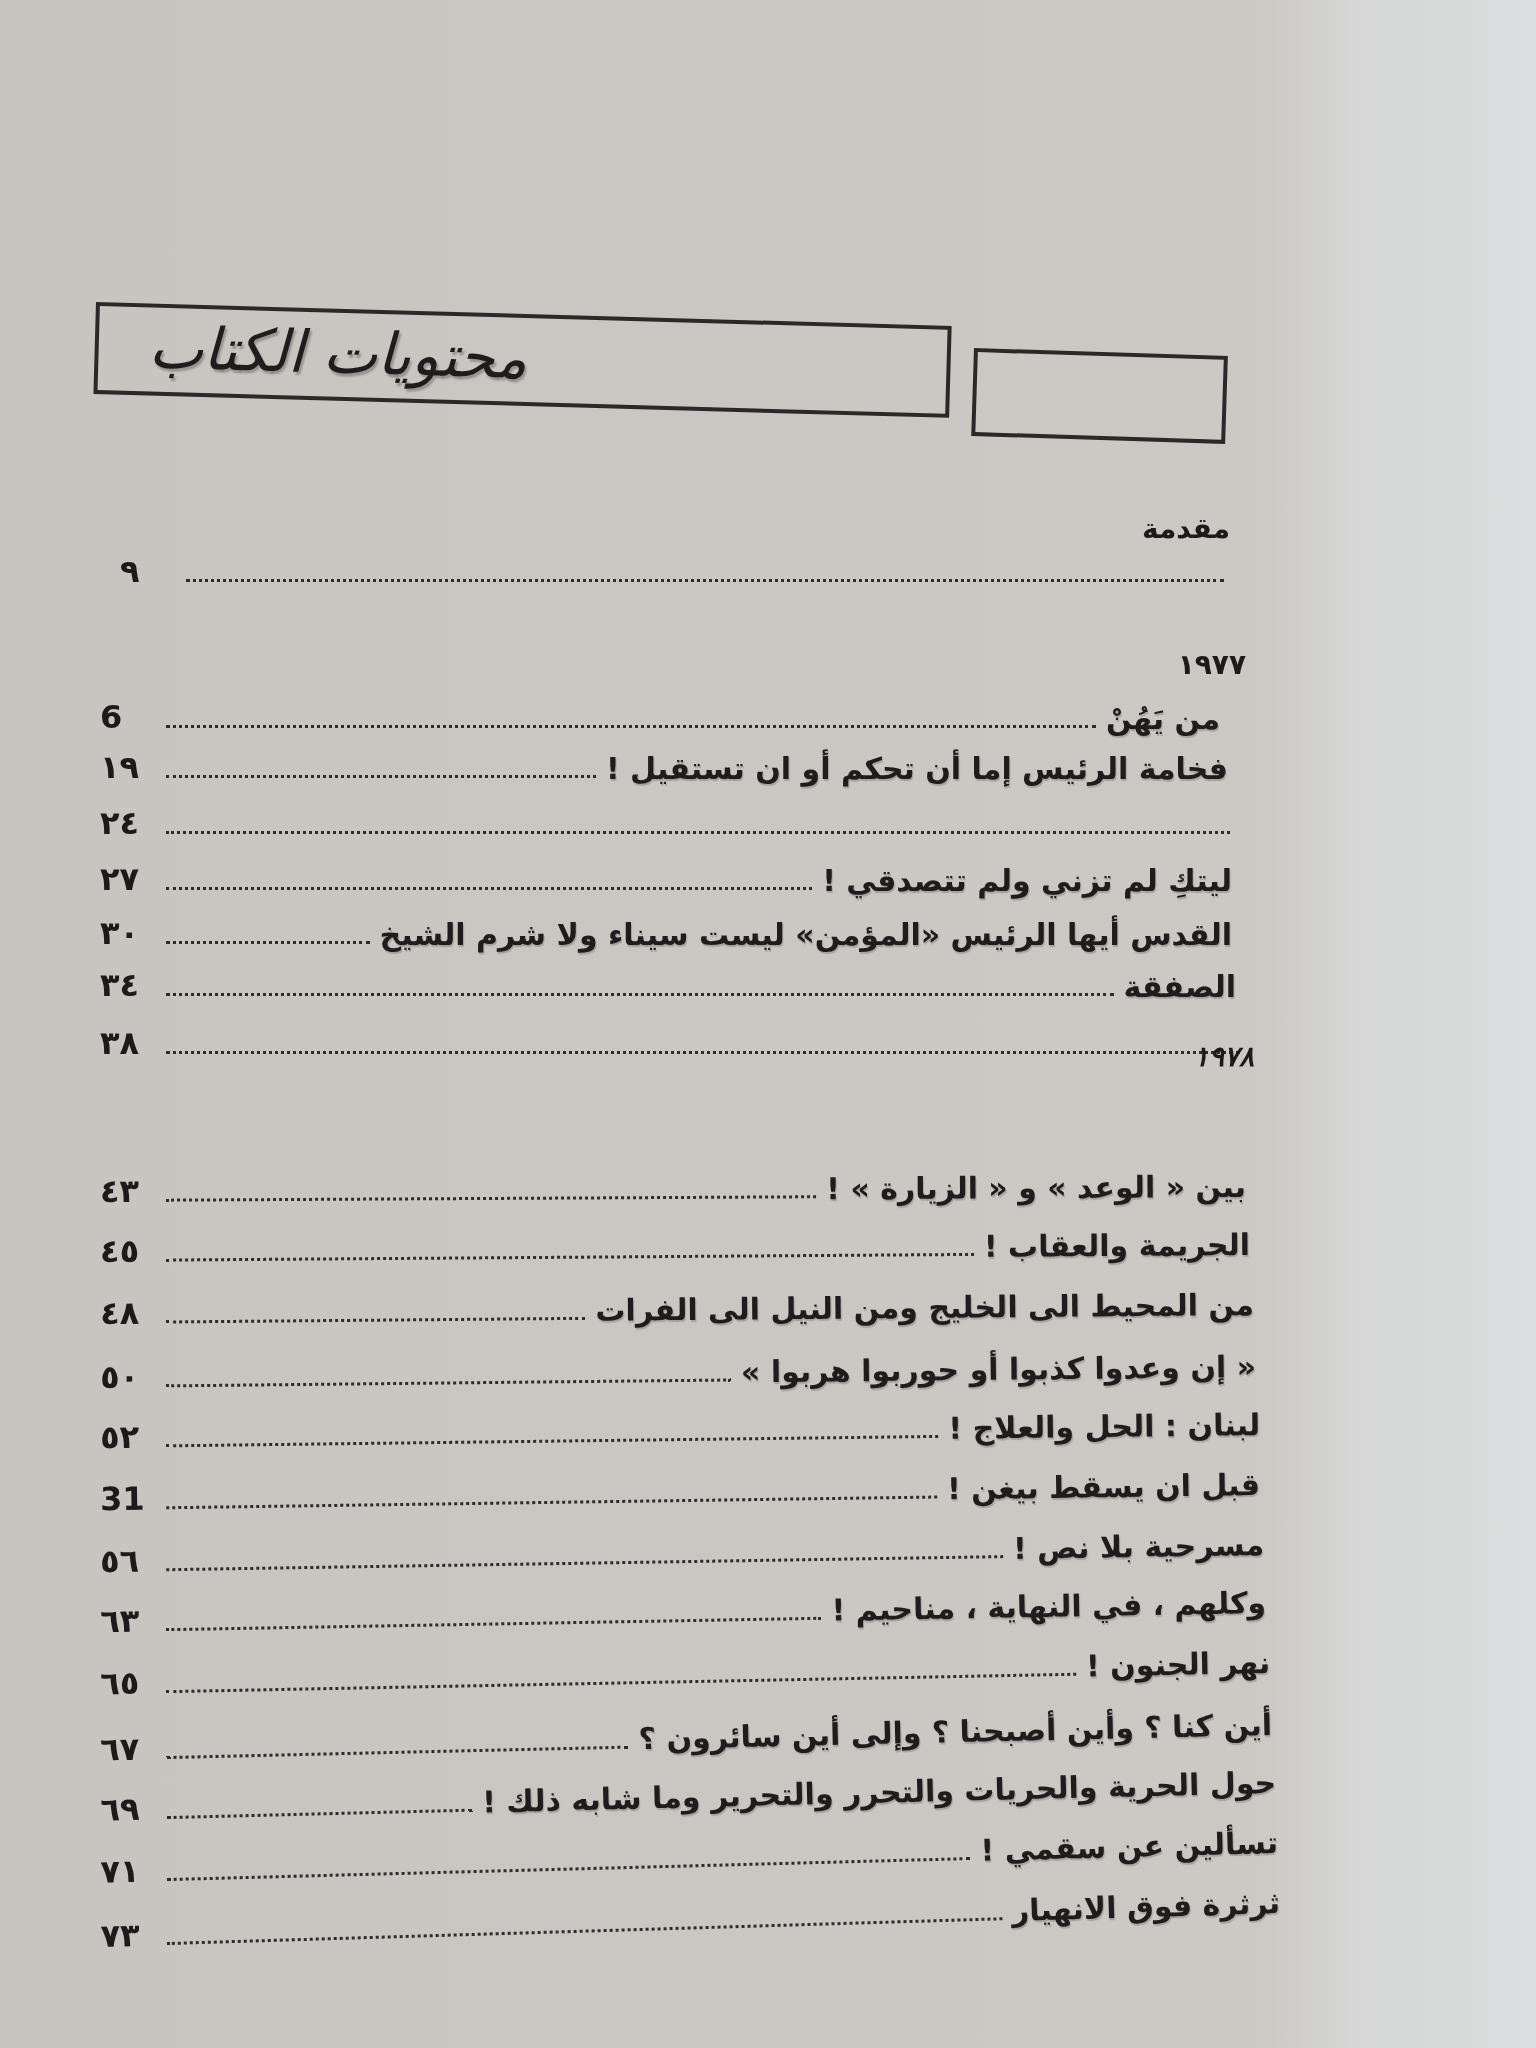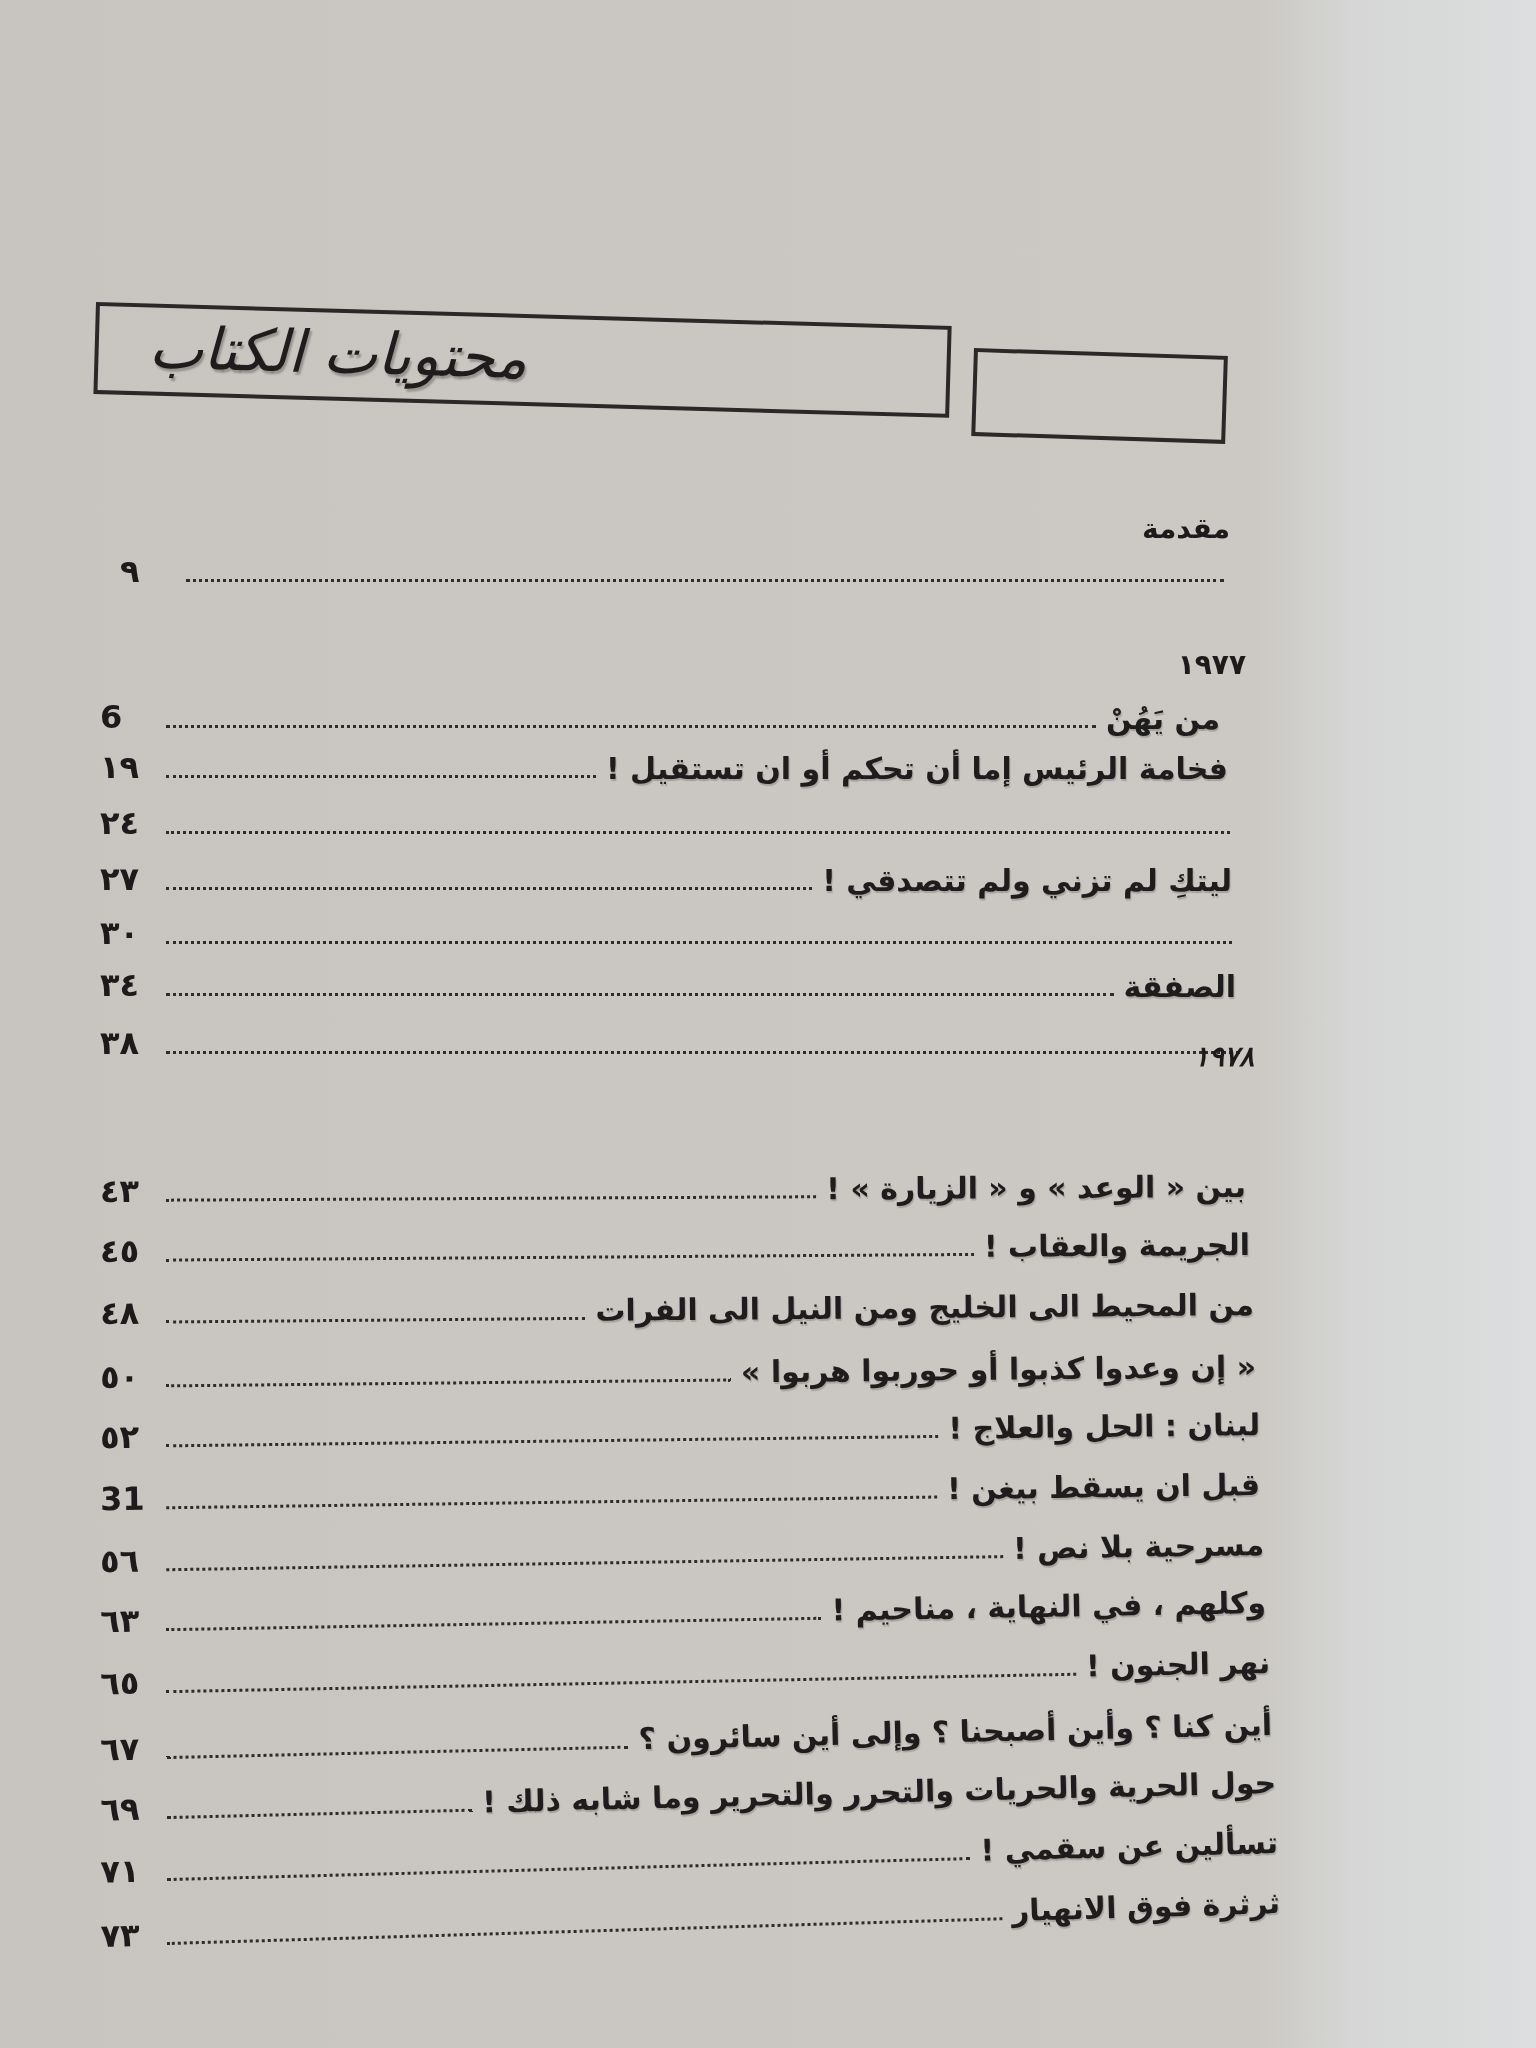--- a/index.html
+++ b/index.html
@@ -85,20 +85,21 @@
   <div class="toc-row" style="right:306px; left:100px; top:802px;">
     <span class="toc-dots"></span>
     <span class="toc-page">٢٤</span>
   </div>
   <div class="toc-row" style="right:304px; left:100px; top:858px;">
     <span class="toc-title">ليتكِ لم تزني ولم تتصدقي !</span>
     <span class="toc-dots"></span>
     <span class="toc-page">٢٧</span>
   </div>
   <div class="toc-row" style="right:304px; left:100px; top:912px;">
+    <span class="toc-title">القدس أيها الرئيس «المؤمن» ليست سيناء ولا شرم الشيخ</span>
     <span class="toc-dots"></span>
     <span class="toc-page">٣٠</span>
   </div>
   <div class="toc-row" style="right:300px; left:100px; top:964px;">
     <span class="toc-title">الصفقة</span>
     <span class="toc-dots"></span>
     <span class="toc-page">٣٤</span>
   </div>
   <div class="toc-row" style="right:296px; left:100px; top:1022px;">
     <span class="toc-dots"></span>

